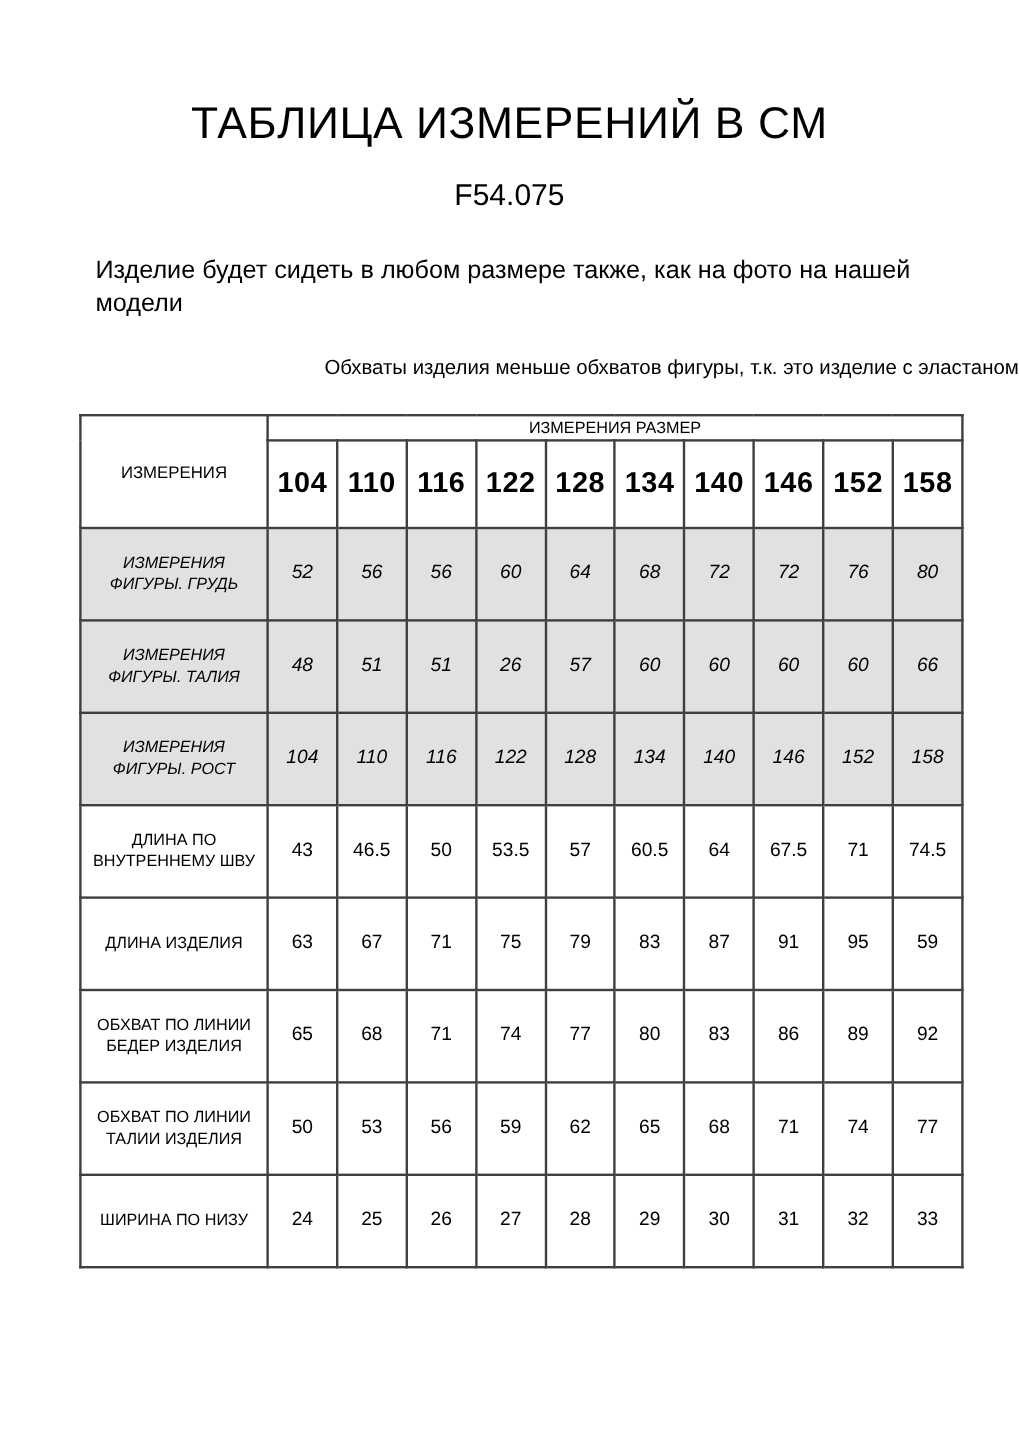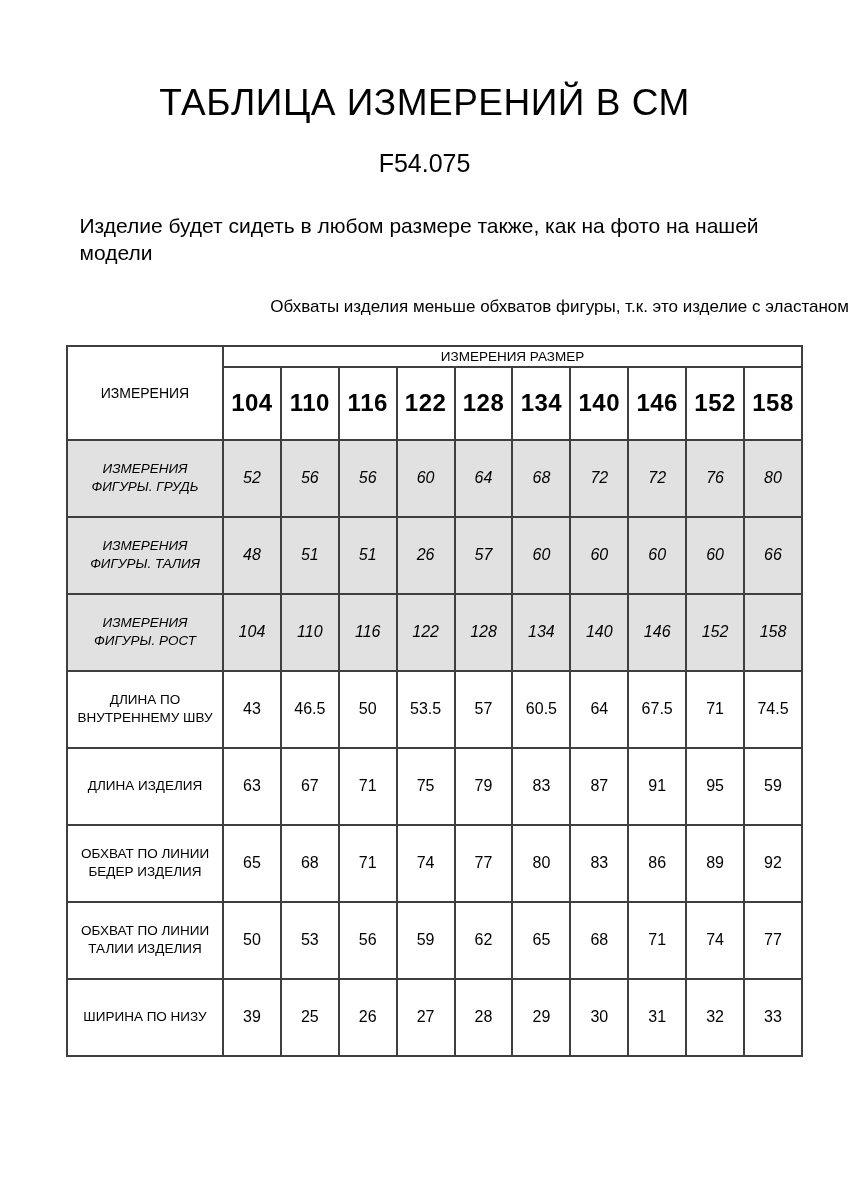--- a/index.html
+++ b/index.html
@@ -215,21 +215,21 @@
           <td>59</td>
           <td>62</td>
           <td>65</td>
           <td>68</td>
           <td>71</td>
           <td>74</td>
           <td>77</td>
         </tr>
         <tr class="product">
           <th class="row-label" scope="row">ШИРИНА ПО НИЗУ</th>
-          <td>39</td>
+          <td>24</td>
           <td>25</td>
           <td>26</td>
           <td>27</td>
           <td>28</td>
           <td>29</td>
           <td>30</td>
           <td>31</td>
           <td>32</td>
           <td>33</td>
         </tr>

